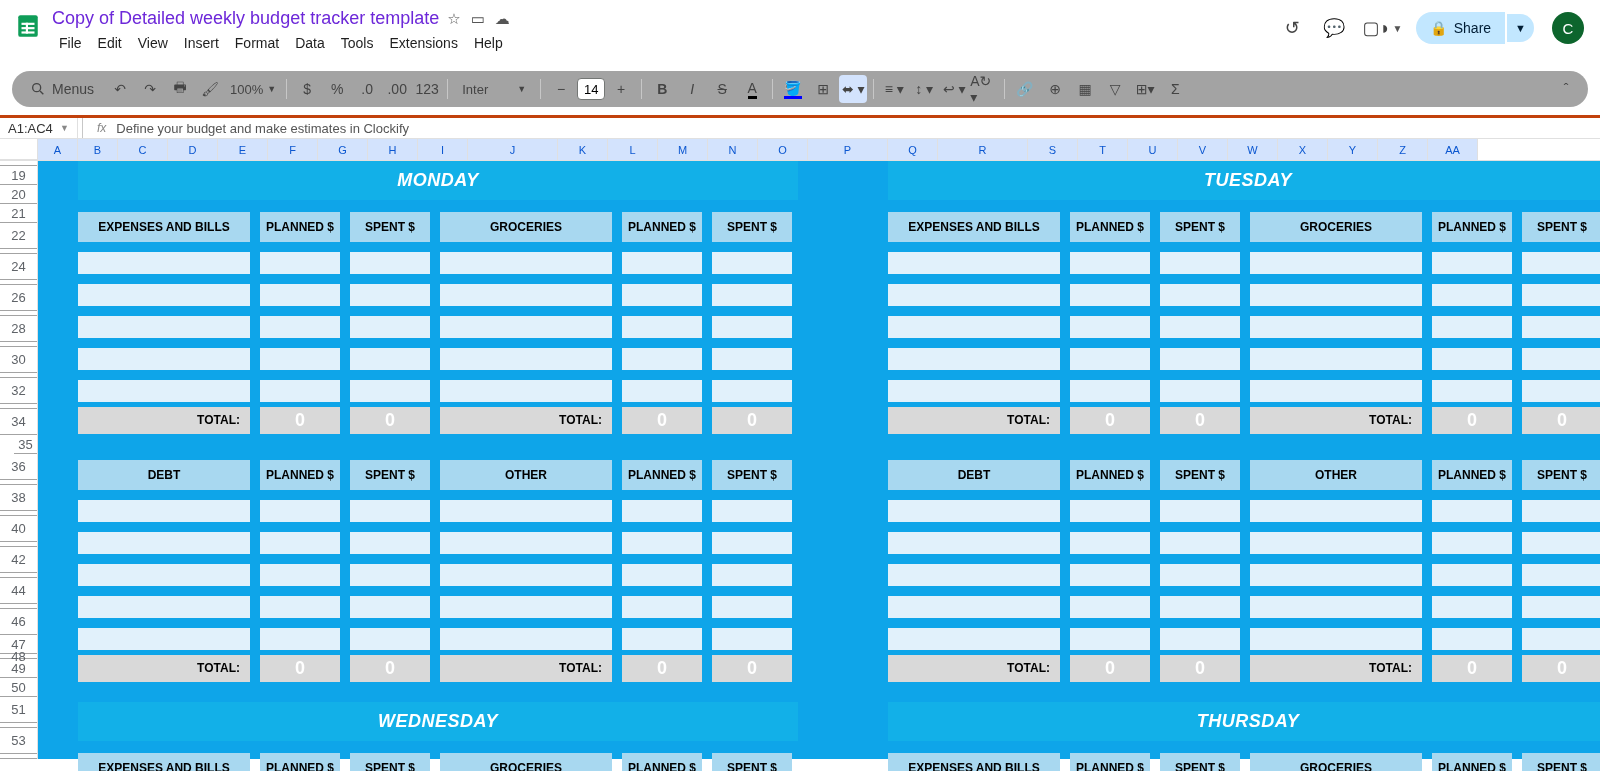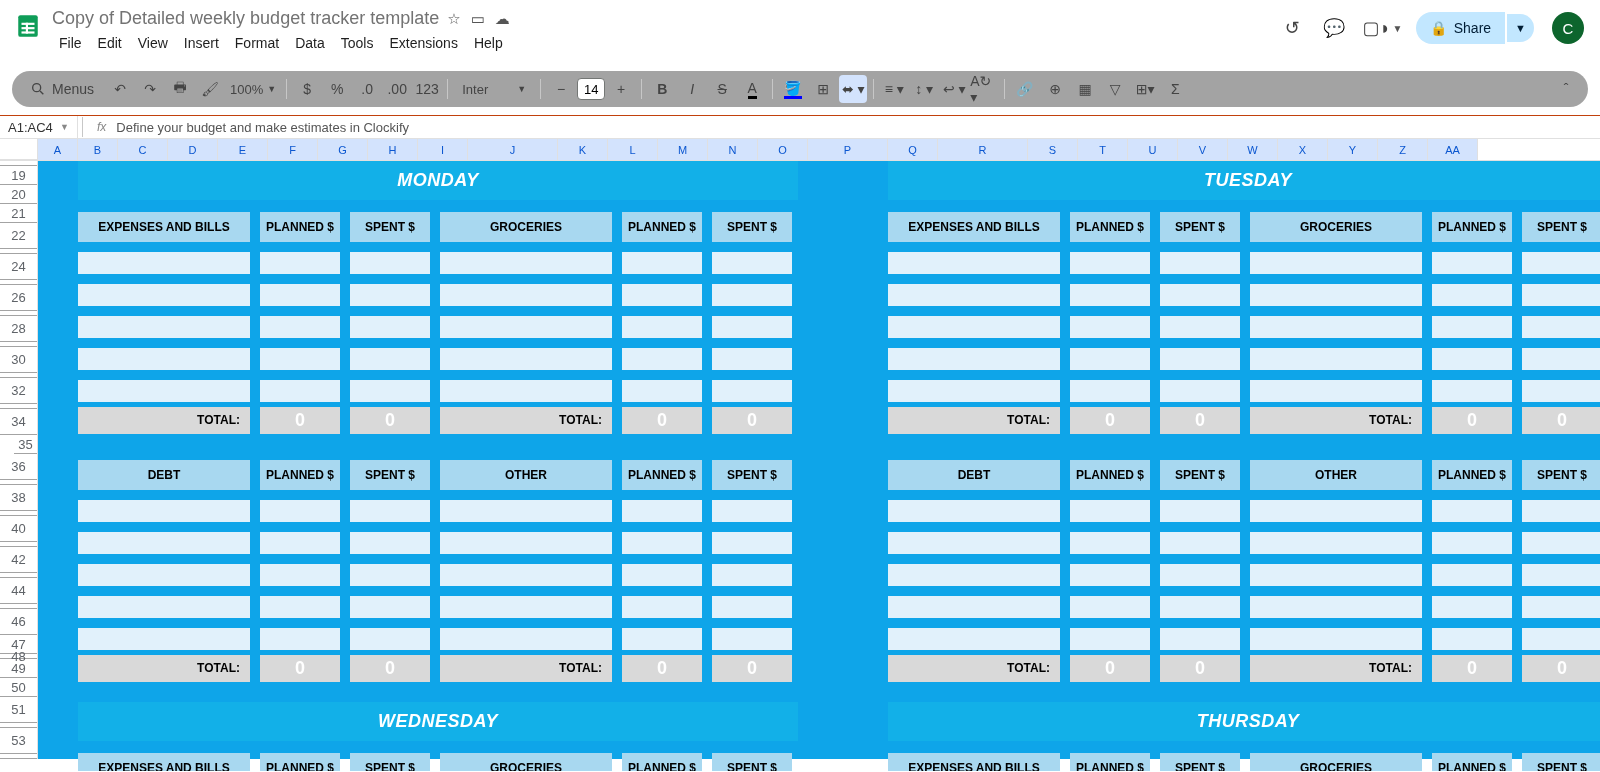--- a/index.html
+++ b/index.html
@@ -2,21 +2,21 @@
 <html><head>
 <meta charset="utf-8">
 <style>
 *{margin:0;padding:0;box-sizing:border-box;font-family:Arial,"Google Sans",Roboto,sans-serif}
 body{background:#fff;overflow:hidden;user-select:none}
 .header{display:flex;align-items:flex-start;padding:6px 12px 0;gap:8px}
 .logo{width:32px;height:40px;display:flex;align-items:center;justify-content:center}
 .logo svg{width:26px;height:26px}
 .title-area{flex:1}
 .title-row{display:flex;align-items:center;gap:8px;padding-top:2px}
-.doc-title{font-size:18px;color:#737373;font-weight:400}
+.doc-title{font-size:18px;color:#6d28d9;font-weight:400}
 .title-icons{display:flex;gap:10px;color:#555}
 .title-icons span{font-size:15px;cursor:pointer}
 .menu-bar{display:flex;gap:2px;padding:2px 0 16px}
 .menu-item{padding:4px 7px;font-size:14px;color:#1f1f1f;cursor:pointer;border-radius:4px}
 .header-right{display:flex;align-items:center;gap:14px;padding-top:6px;padding-right:4px}
 .hr-icon{color:#444;cursor:pointer;font-size:18px;width:28px;height:28px;display:flex;align-items:center;justify-content:center;border-radius:50%}
 .meet{display:flex;align-items:center;gap:2px}
 .share-wrap{display:flex;align-items:center}
 .share-btn{display:flex;align-items:center;gap:6px;background:#c2e7ff;border:none;padding:8px 14px;border-radius:40px 0 0 40px;font-size:14px;color:#001d35;font-weight:500;cursor:pointer}
 .share-dd{background:#c2e7ff;border:none;padding:8px 8px;border-radius:0 40px 40px 0;margin-left:2px;color:#001d35;cursor:pointer;font-size:11px}
@@ -26,21 +26,21 @@
 .search-menus span:last-child{font-size:14px;color:#444}
 .tb-btn{width:28px;height:28px;display:flex;align-items:center;justify-content:center;color:#444;cursor:pointer;border-radius:4px;font-size:14px}
 .tb-sep{width:1px;height:20px;background:#c7c7c7;margin:0 4px}
 .zoom-sel{font-size:13px;color:#444;padding:2px 4px;display:flex;align-items:center;gap:4px}
 .font-sel{font-size:13px;color:#444;padding:2px 8px;display:flex;align-items:center;gap:20px;min-width:80px;justify-content:space-between}
 .font-size-box{display:flex;align-items:center;gap:2px}
 .fs-input{width:28px;height:22px;border:1px solid #747775;border-radius:4px;text-align:center;font-size:13px;background:#fff}
 .tb-btn.active{background:#d3e3fd}
 .tb-flex{flex:1}
 .collapse{margin-left:auto}
-.formula-bar{display:flex;align-items:center;border-top:1px solid #c2410c;border-bottom:1px solid #e0e0e0;height:24px;font-size:13px}
+.formula-bar{display:flex;align-items:center;border-top:3px solid #c2410c;border-bottom:1px solid #e0e0e0;height:24px;font-size:13px}
 .name-box{width:78px;padding:0 8px;color:#333;border-right:1px solid #e0e0e0;height:100%;display:flex;align-items:center;justify-content:space-between}
 .name-box-dd{color:#888;font-size:9px}
 .fx{padding:0 10px;color:#888;font-style:italic;font-size:12px}
 .formula-input{flex:1;color:#555;font-size:13px}
 .sheet-area{position:relative;height:calc(100vh - 140px);overflow:hidden}
 .col-headers{display:flex;position:sticky;top:0;background:#fff;height:22px;border-bottom:1px solid #e0e0e0}
 .corner{width:38px;min-width:38px;background:#fff;border-right:1px solid #e0e0e0;border-bottom:1px solid #e0e0e0}
 .col-h{border-right:1px solid #e0e0e0;display:flex;align-items:center;justify-content:center;font-size:11px;color:#5f6368;background:#fff}
 .col-h.sel{background:#d3e3fd;color:#0b57d0}
 .grid-body{display:flex}

